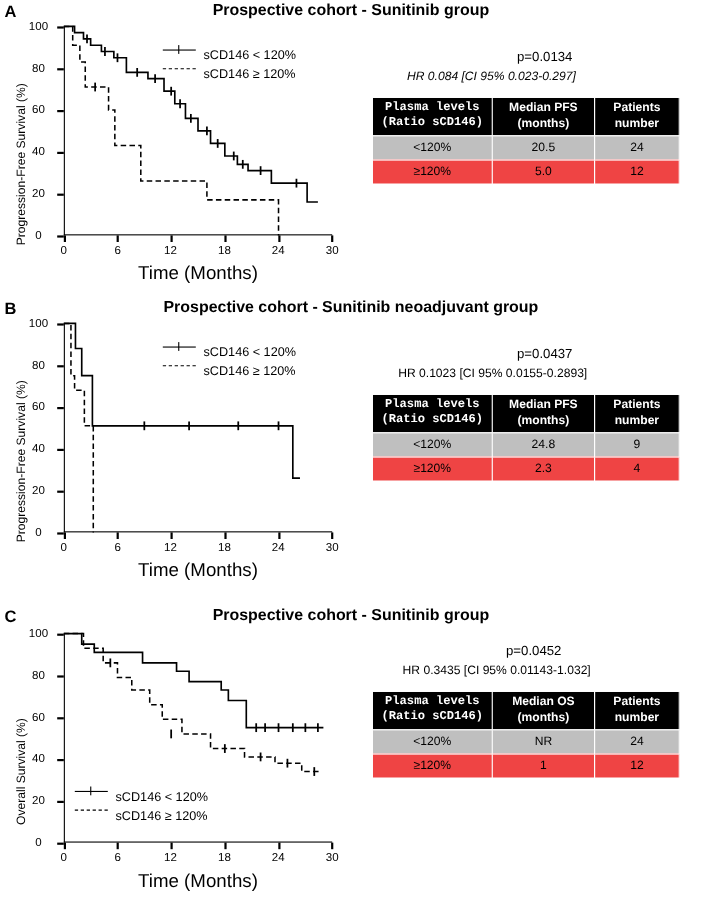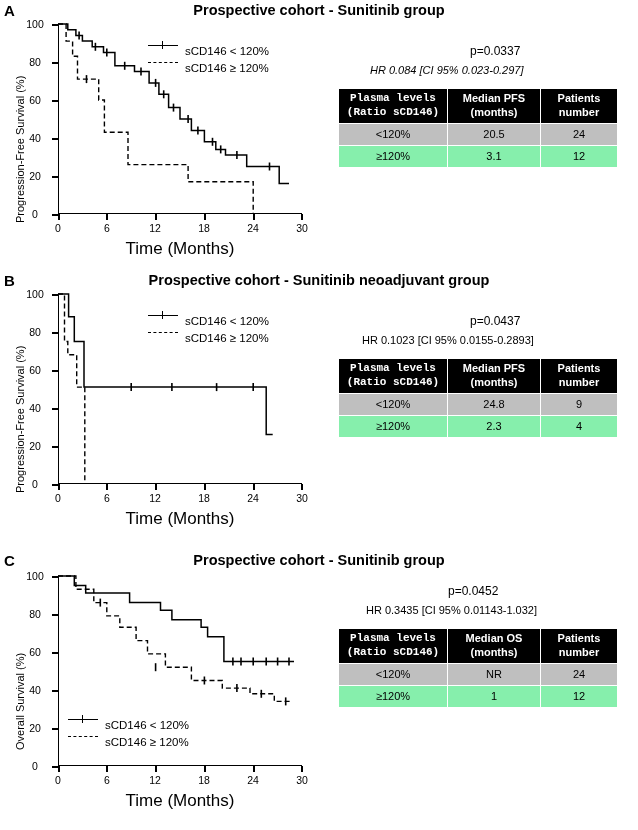--- a/index.html
+++ b/index.html
@@ -139,21 +139,21 @@
     border: 1.5px solid #fff;
     line-height: 1.25;
   }
   table.stats td {
     text-align: center;
     padding: 4px 2px;
     border: 1.5px solid #fff;
     line-height: 1.2;
   }
   table.stats tr.r1 td { background: #bfbfbf; }
-  table.stats tr.r2 td { background: #86efac; }
+  table.stats tr.r2 td { background: #ef4444; }
   .col1 { width: 104px; font-family: Liberation Mono, monospace; }
   .col2 { width: 88px; }
   .col3 { width: 72px; margin-top: 25px; }
 </style>
 </head>
 <body>
 
 <div class="panel" style="position:absolute;left:0;top:0;width:638px;height:270px;">
   <div class="panel-letter" style="top:2px;">A</div>
   <div class="panel-title" style="top:2px;">Prospective cohort - Sunitinib group</div>
@@ -229,21 +229,21 @@
       </div>
       <div class="legend-row">
         <span class="legend-line">
             <span class="ln dashed"></span>
           </span>
         <span class="legend-label">sCD146 ≥ 120%</span>
       </div>
     </div>
   </div>
 
-  <div class="pval" style="left:470px;top:44px;">p=0.0337</div>
+  <div class="pval" style="left:470px;top:44px;">p=0.0134</div>
   <div class="hr" style="left:370px;top:64px;font-style:italic;">HR 0.084 [CI 95% 0.023-0.297]</div>
 
   <table class="stats" style="left:338px;top:88px;">
     <thead>
       <tr>
         <th class="col1">
           <span>Plasma levels</span><br>
           <span>(Ratio sCD146)</span>
         </th>
         <th class="col2">
@@ -257,21 +257,21 @@
       </tr>
     </thead>
     <tbody>
       <tr class="r1">
         <td>&lt;120%</td>
         <td>20.5</td>
         <td>24</td>
       </tr>
       <tr class="r2">
         <td>≥120%</td>
-        <td>3.1</td>
+        <td>5.0</td>
         <td>12</td>
       </tr>
     </tbody>
   </table>
 </div>
 
 <div class="panel" style="position:absolute;left:0;top:270px;width:638px;height:270px;">
   <div class="panel-letter" style="top:2px;">B</div>
   <div class="panel-title" style="top:2px;">Prospective cohort - Sunitinib neoadjuvant group</div>
 
@@ -441,21 +441,21 @@
       </div>
       <div class="legend-row">
         <span class="legend-line">
             <span class="ln dashed"></span>
           </span>
         <span class="legend-label">sCD146 ≥ 120%</span>
       </div>
     </div>
   </div>
 
-  <div class="pval" style="left:448px;top:44px;">p=0.0452</div>
+  <div class="pval" style="left:460px;top:44px;">p=0.0452</div>
   <div class="hr" style="left:366px;top:64px;">HR 0.3435 [CI 95% 0.01143-1.032]</div>
 
   <table class="stats" style="left:338px;top:88px;">
     <thead>
       <tr>
         <th class="col1">
           <span>Plasma levels</span><br>
           <span>(Ratio sCD146)</span>
         </th>
         <th class="col2">

